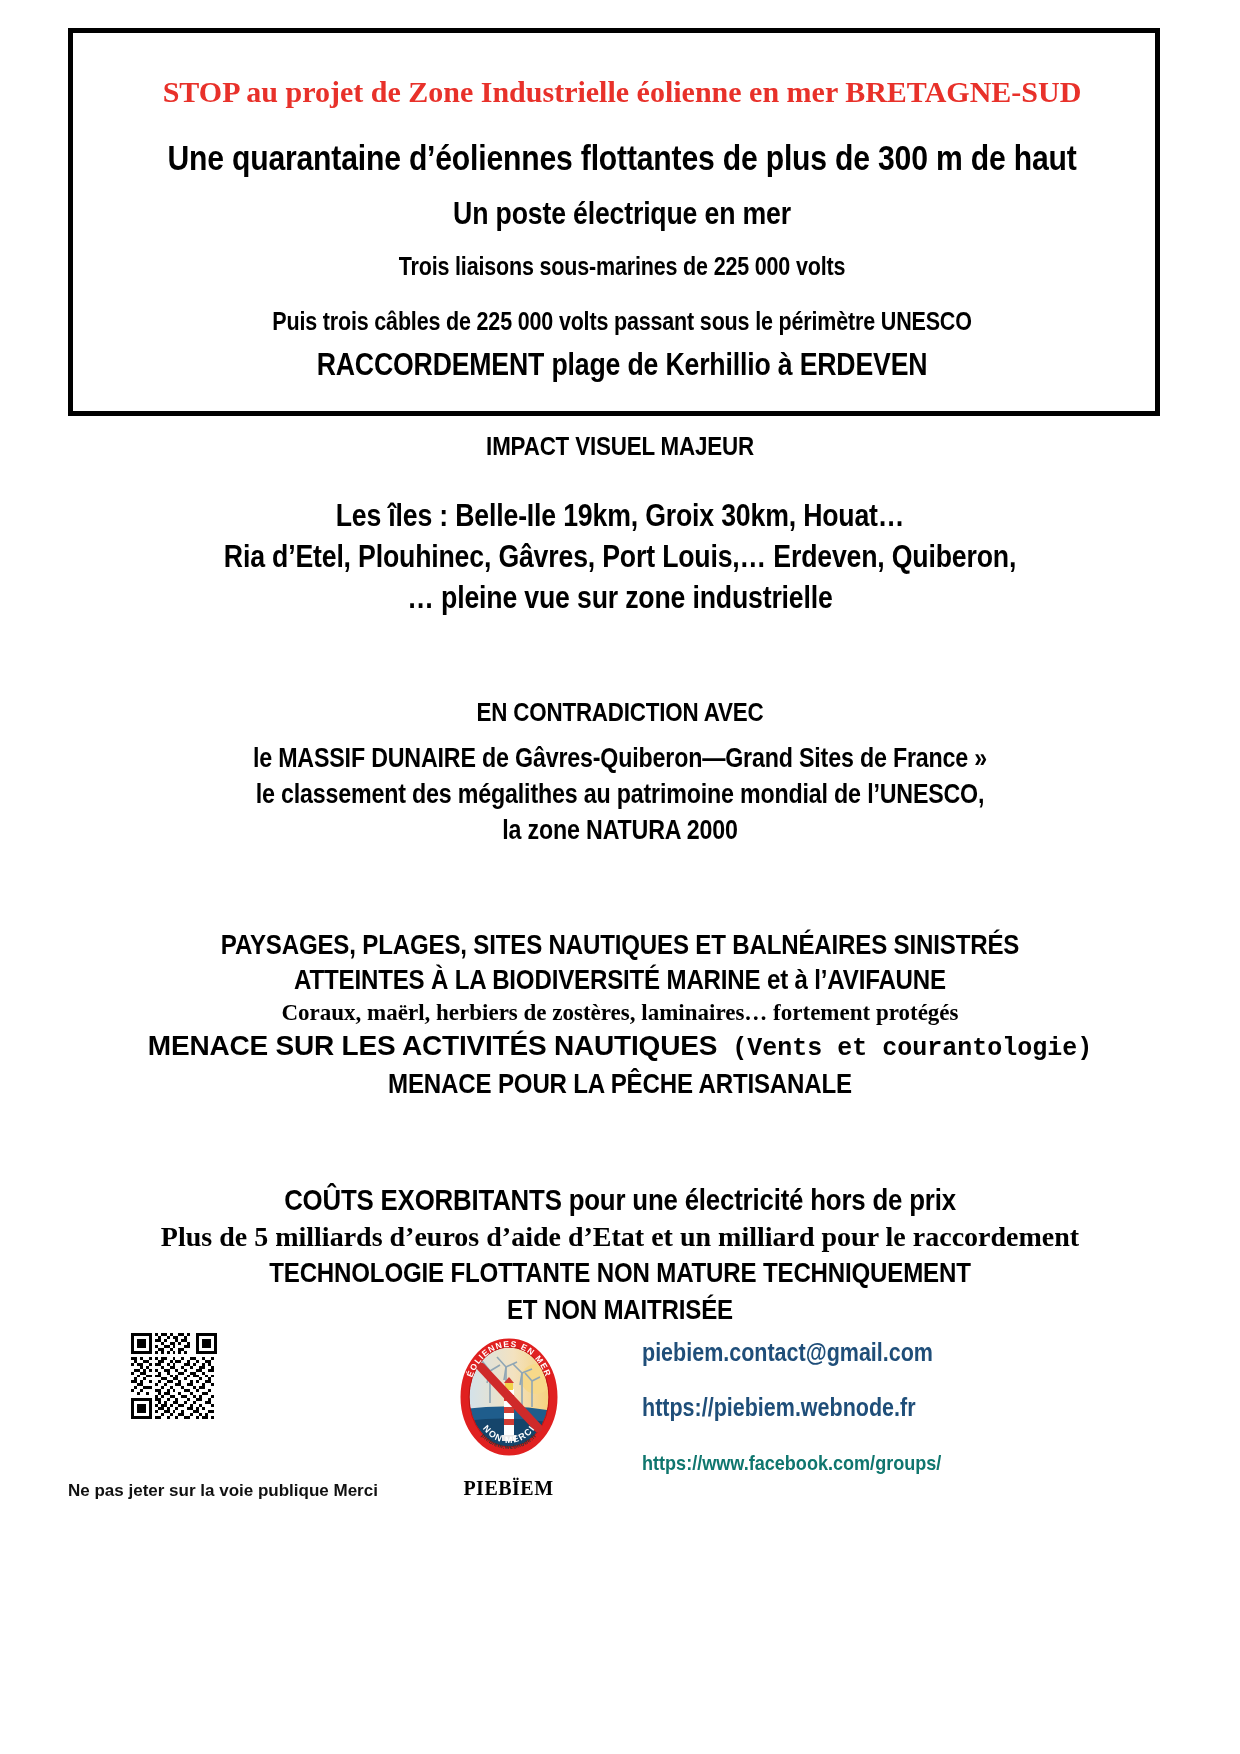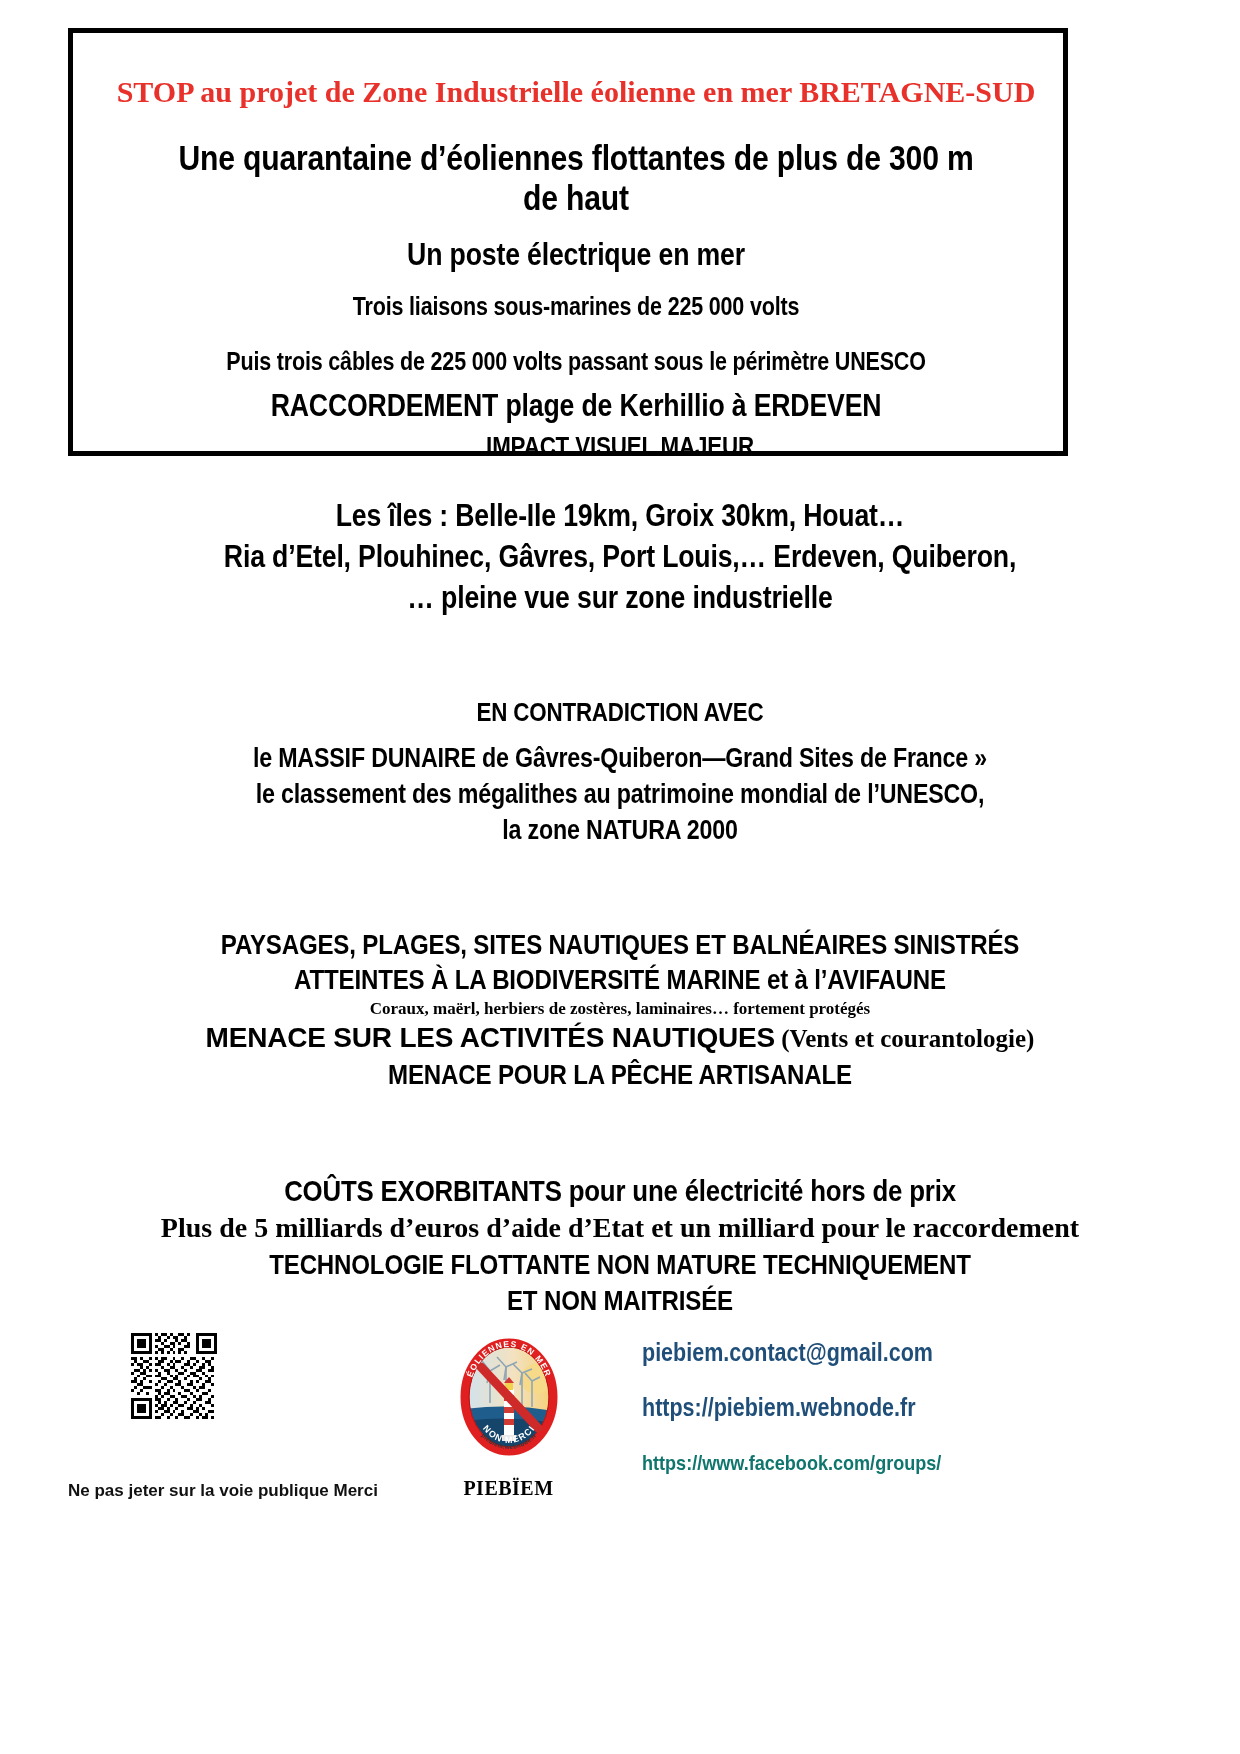--- a/index.html
+++ b/index.html
@@ -30,21 +30,21 @@
   }
   .serif{
     font-family:"Liberation Serif","DejaVu Serif", serif;
     font-weight:bold;
   }
 
   
   .hero-box{
     position:absolute;
     left:68px;top:28px;
-    width:1000px;
+    width:1092px;
     box-sizing:border-box;
     border:5px solid #000000;
     padding:42px 4px 26px 20px;
   }
   .hero-title{
     color:#e8312a;
     font-size:30px;
     line-height:1.1;
     margin-bottom:30px;
   }
@@ -63,24 +63,24 @@
   .sec{margin:16px;padding:0;}
   .h-impact{font-size:26px;line-height:1.2;margin-top:0;}
   .spacer-lg{height:34px;}
   .spacer-sm{height:12px;}
   .spacer-xl{height:46px;}
 
   .l-iles{font-size:31px;line-height:1.32;}
   .l-contr-h{font-size:26px;line-height:1.2;}
   .l-contr{font-size:27px;line-height:1.34;}
   .l-pays{font-size:28px;line-height:1.28;}
-  .l-coraux{font-size:17px;line-height:1.3;}
+  .l-coraux{font-size:23px;line-height:1.3;}
   .l-menace{font-size:28px;line-height:1.3;}
   .l-menace .paren{
-    font-family:Liberation Serif, serif;
+    font-family:Liberation Mono, monospace;
     font-weight:bold;
     font-size:25px;
   }
   .l-couts{font-size:30px;line-height:1.3;}
   .l-plus{font-size:28px;line-height:1.3;}
   .l-tech{font-size:28px;line-height:1.3;}
   .l-non{font-size:23px;line-height:1.45;}
   .qr{
     position:absolute;
     left:131px;top:1333px;

